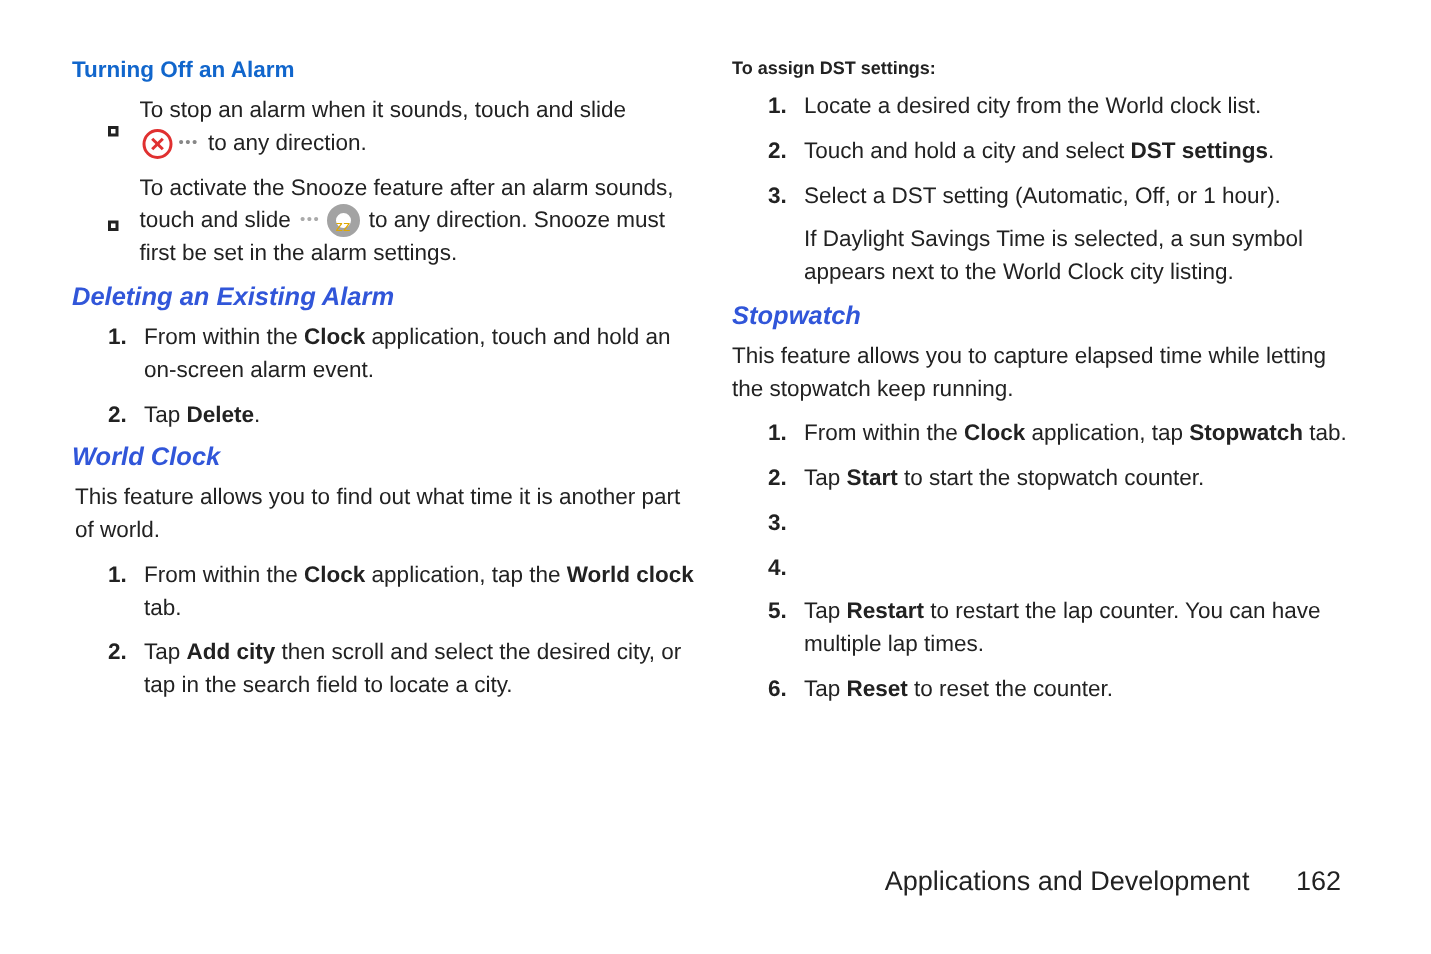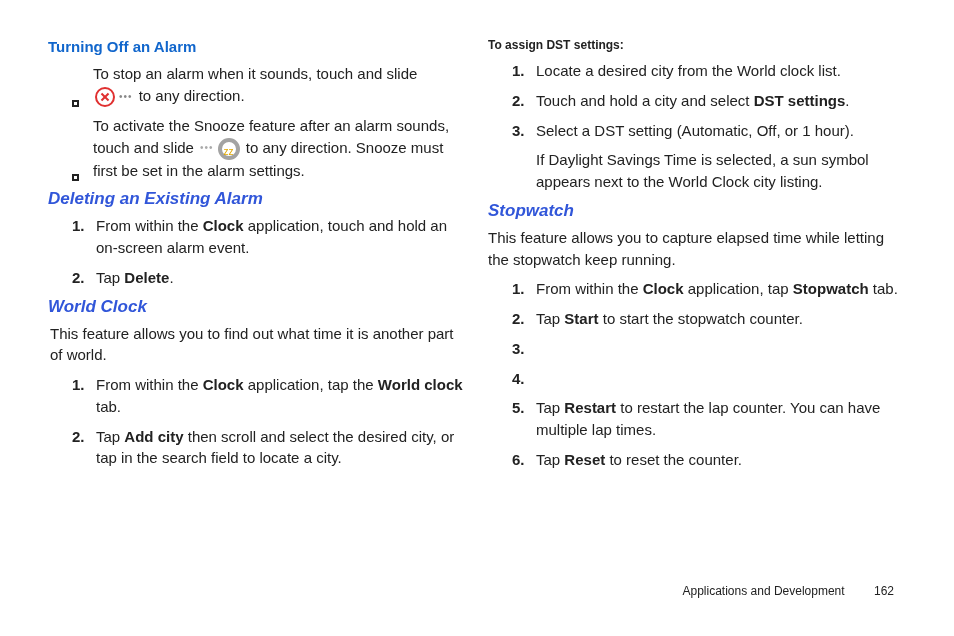--- a/index.html
+++ b/index.html
@@ -34,21 +34,21 @@
     font-size: 17px;
     margin: 6px 0 6px 0;
   }
   .h-black-bold {
     font-weight: bold;
     font-size: 12px;
     margin-bottom: 8px;
   }
   .bullet-row {
     display: flex;
-    align-items: flex-end;
+    align-items: center;
     margin: 0 0 8px 24px;
     line-height: 1.45;
   }
   .bullet-sq {
     width: 7px; height: 7px;
     border: 2px solid #222;
     margin: 6px 14px 0 0;
     flex-shrink: 0;
   }
   .ol-row {
@@ -103,36 +103,36 @@
     display: inline-block;
     vertical-align: middle;
     color: #aaa;
     letter-spacing: 1px;
     font-size: 10px;
     margin: 0 2px 0 2px;
   }
   .icon-zz {
     display: inline-block;
     width: 22px; height: 22px;
-    border: 4px solid #a3a3a3;
+    border: 6px solid #a3a3a3;
     border-radius: 50%;
     position: relative;
     vertical-align: middle;
     margin: 0 2px;
     color: #e0a800;
     font-size: 10px;
     font-weight: normal;
     line-height: 20px;
     text-align: center;
   }
   .footer {
     position: absolute;
     bottom: 38px;
     right: 60px;
-    font-size: 12px;
+    font-size: 18px;
     color: #222;
   }
   .footer .pg {
     margin-left: 26px;
   }
 </style>
 </head>
 <body>
 
 <div class="columns">

